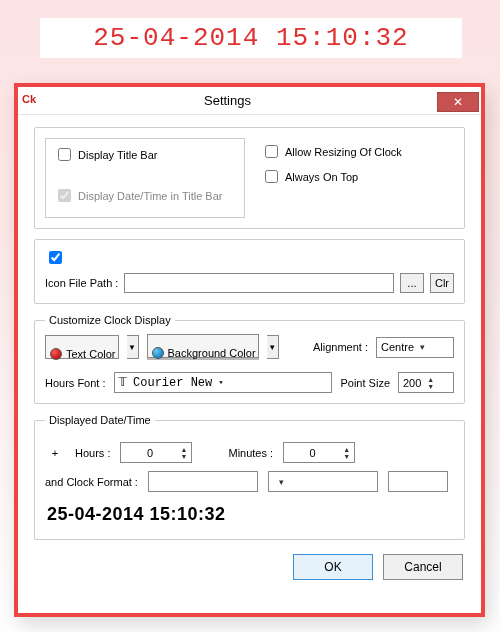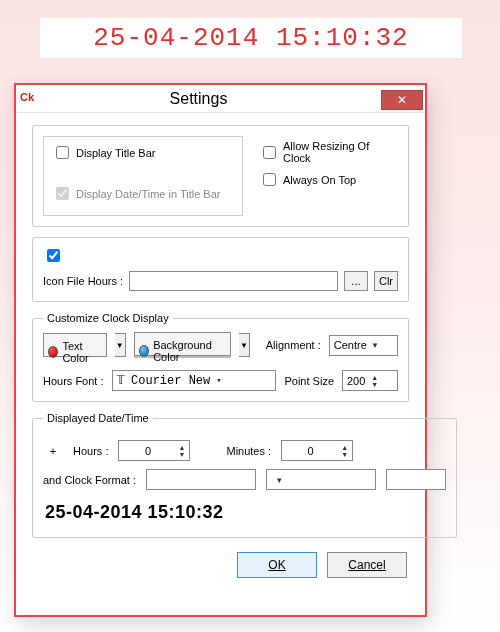--- a/index.html
+++ b/index.html
@@ -25,24 +25,24 @@
     justify-content: center;
     font-family: "Courier New", monospace;
     font-size: 26px;
     letter-spacing: 1px;
     color: #e03030;
   }
   .dialog {
     position: absolute;
     top: 83px;
     left: 14px;
-    width: 413px;
+    width: 471px;
     height: 534px;
     background: #fff;
-    border: 2px solid #ef4444;
+    border: 4px solid #ef4444;
     box-shadow: 4px 8px 20px rgba(0,0,0,0.15);
   }
   .titlebar {
     height: 28px;
     background: #fff;
     display: flex;
     align-items: center;
     position: relative;
     border-bottom: 1px solid #e4e4e4;
   }
@@ -50,21 +50,21 @@
     position: absolute;
     left: 4px;
     top: 6px;
     color: #c82020;
     font-weight: bold;
     font-size: 11px;
   }
   .titlebar .title {
     flex: 1;
     text-align: center;
-    font-size: 16px;
+    font-size: 13px;
   }
   .close-btn {
     width: 42px;
     height: 20px;
     margin: 2px 2px 0 0;
     background: #c75050;
     color: #fff;
     display: flex;
     align-items: center;
     justify-content: center;
@@ -213,21 +213,20 @@
     margin-top: 14px;
     padding-right: 2px;
   }
   .dlg-buttons .btn {
     width: 80px;
     height: 26px;
     border: 1px solid #888;
     background: #f0f0f0;
     display:flex; align-items:center; justify-content:center;
     font-size: 12px;
-    text-decoration: underline;
   }
   .dlg-buttons .btn.primary {
     border: 1px solid #3a8fd8;
     background: #e6f2fb;
   }
   .lbl { white-space: nowrap; }
   .field-gap { height: 6px; }
 </style>
 </head>
 <body>
@@ -268,21 +267,21 @@
           <span>Always On Top</span>
         </label>
       </div>
     </div>
 
     <fieldset class="group">
       <label class="chk">
         <input type="checkbox" checked="" style="">
       </label>
       <div class="iconpath-row">
-        <span class="lbl">Icon File Hours :</span>
+        <span class="lbl">Icon File Path :</span>
         <input type="text" value="" style="">
         <div class="smallbtn">...</div>
         <div class="smallbtn">Clr</div>
       </div>
     </fieldset>
 
     <fieldset class="group">
       <legend>Customize Clock Display</legend>
 
       <div class="row" style="gap:8px;">

